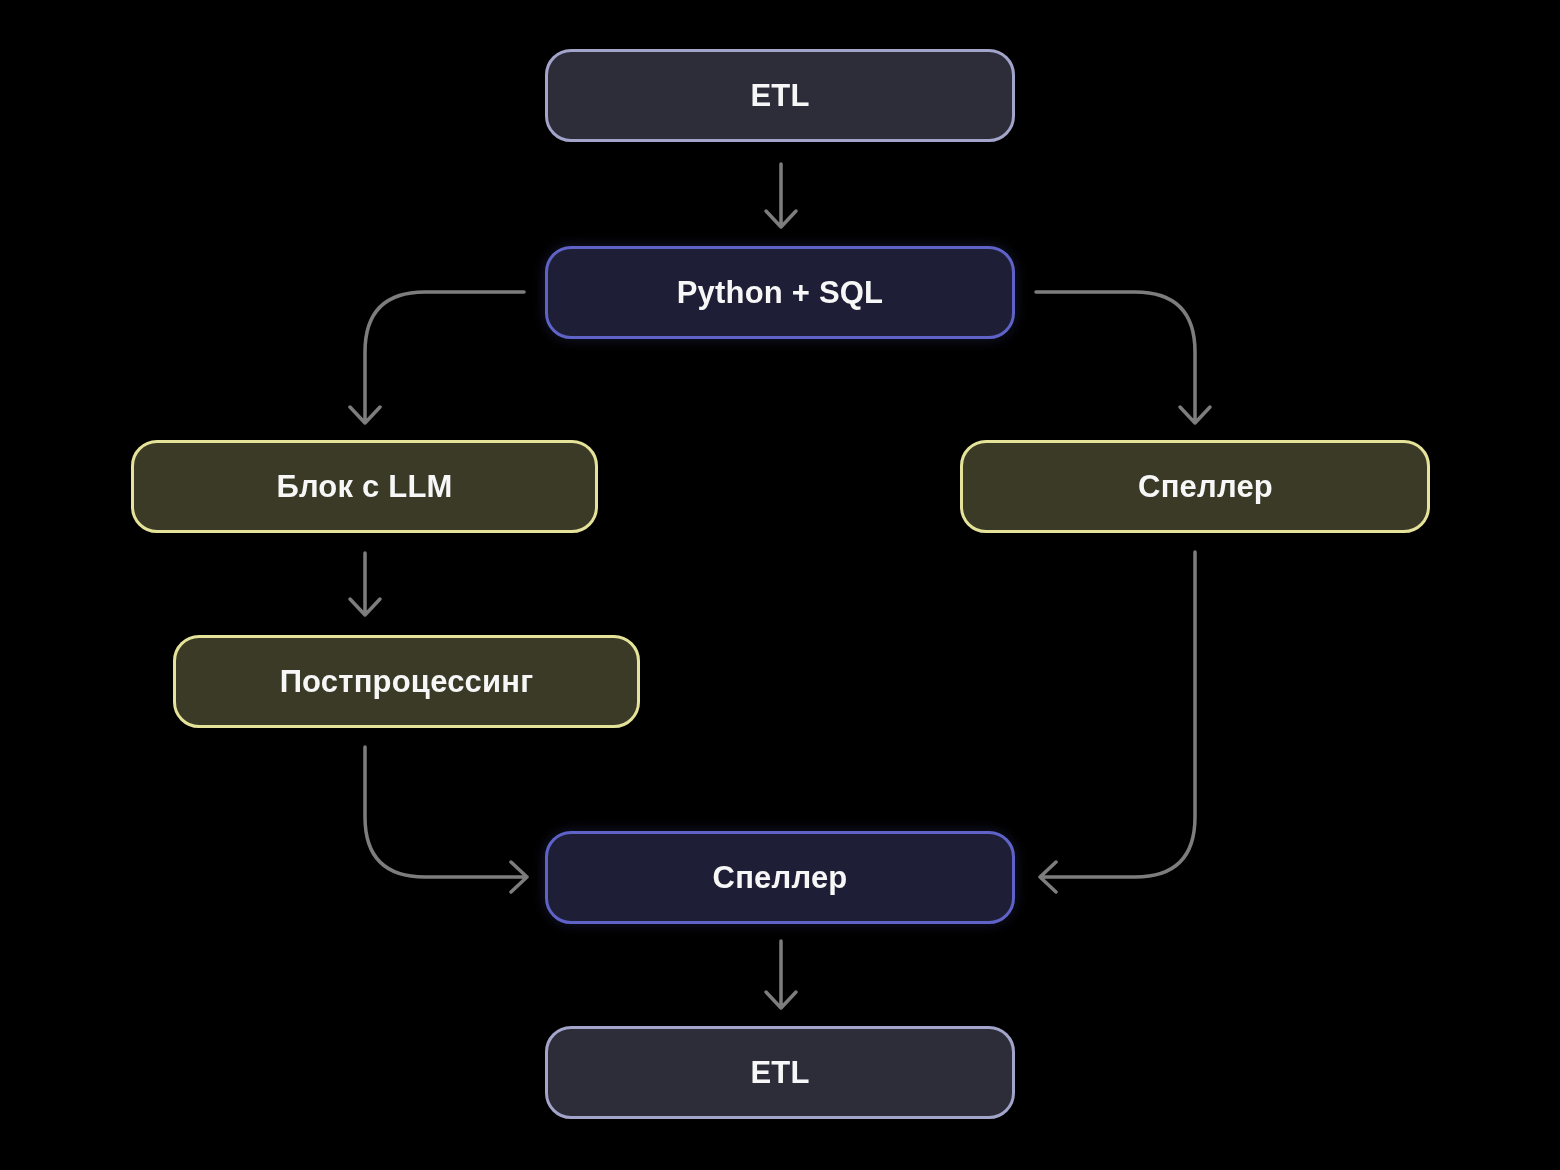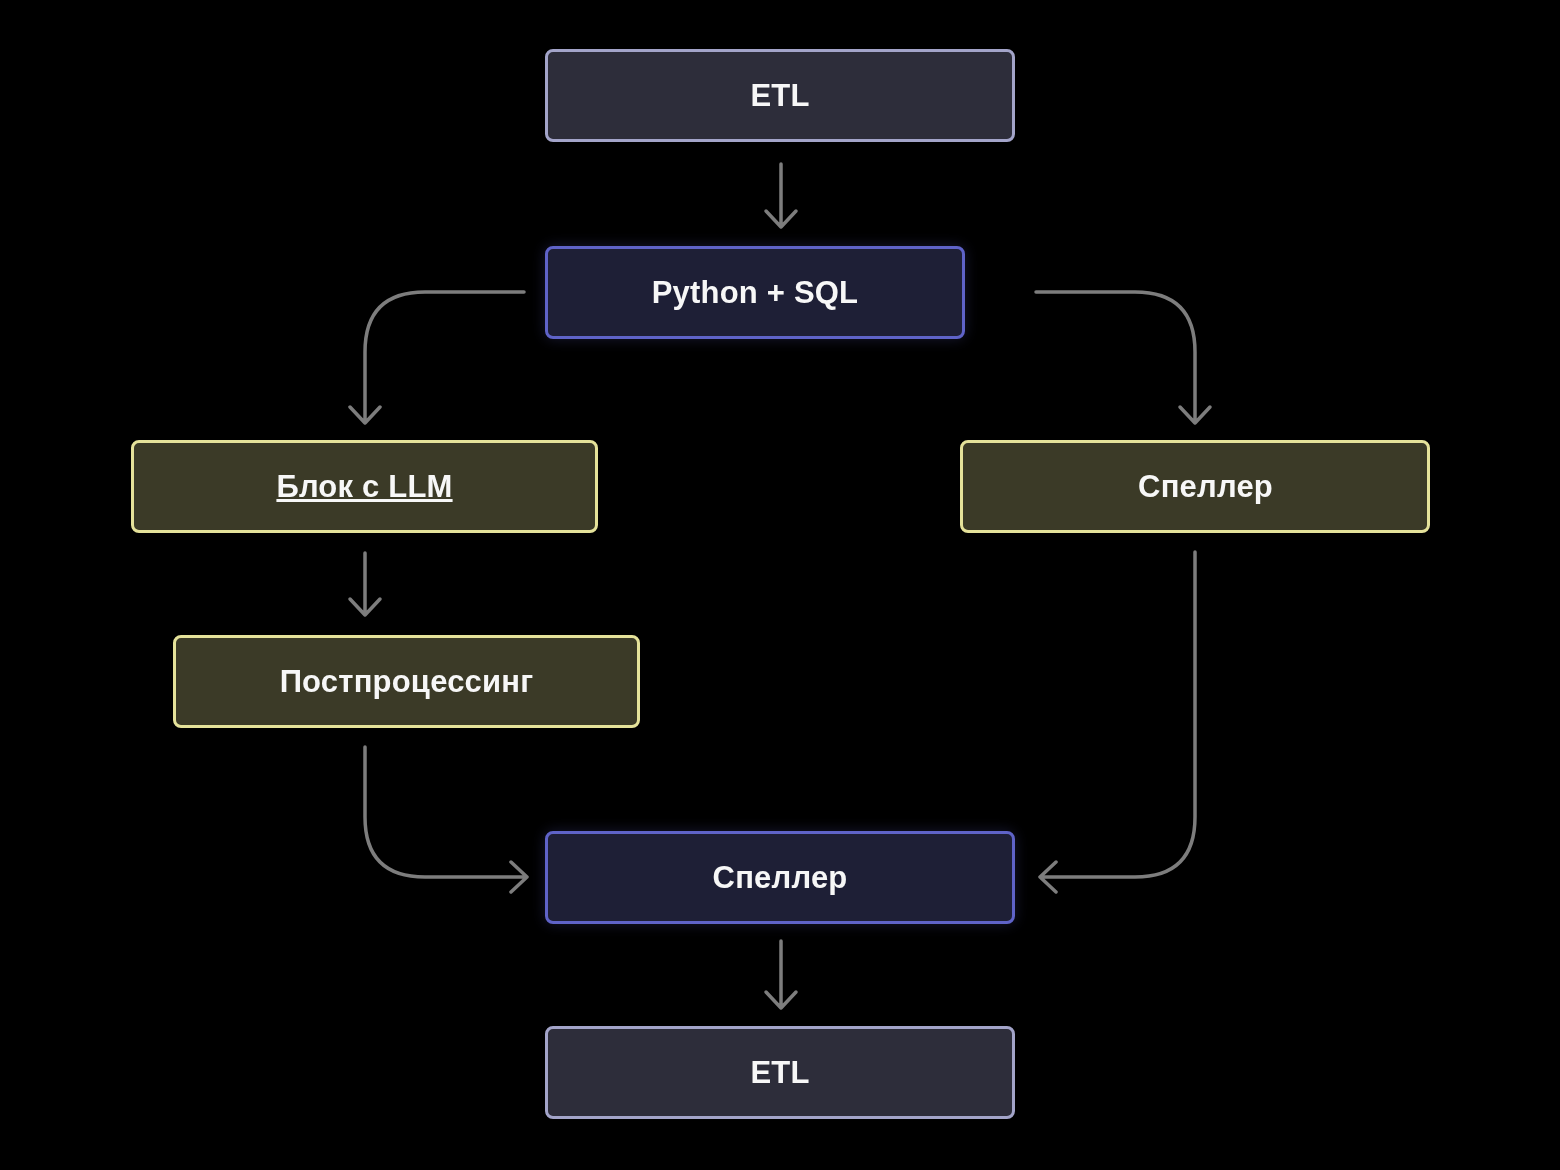--- a/index.html
+++ b/index.html
@@ -33,38 +33,38 @@
   svg.edges path {
     fill: none;
     stroke: var(--arrow);
     stroke-width: 3.5;
     stroke-linecap: round;
     stroke-linejoin: round;
   }
   .node {
     position: absolute;
     height: 93px;
-    border-radius: 8px;
+    border-radius: 26px;
     border: 3px solid;
     display: flex;
     align-items: center;
     justify-content: center;
     color: var(--text);
     font-size: 31px;
     font-weight: 700;
     letter-spacing: 0.2px;
   }
   .v-lavender { background: var(--lavender_fill); border-color: var(--lavender_border); }
   .v-indigo   { background: var(--indigo_fill);   border-color: var(--indigo_border);
                 box-shadow: 0 0 14px rgba(95,99,200,0.25); }
   .v-olive    { background: var(--olive_fill);    border-color: var(--olive_border); }
 
   .n-etl-top        { left: 545px; top: 49px;   width: 470px; }
-  .n-python-sql     { left: 545px; top: 246px;  width: 420px; align-items: center; }
-  .n-llm-block      { left: 131px; top: 440px;  width: 467px; text-decoration: underline; }
+  .n-python-sql     { left: 545px; top: 246px;  width: 470px; align-items: center; }
+  .n-llm-block      { left: 131px; top: 440px;  width: 467px; }
   .n-speller        { left: 960px; top: 440px;  width: 470px; padding-left: 21px; }
   .n-postprocessing { left: 131px; top: 635px;  width: 467px; margin-left: 42px; }
   .n-mapping        { left: 545px; top: 831px;  width: 470px; }
   .n-etl-bottom     { left: 545px; top: 1026px; width: 470px; }
 </style>
 </head>
 <body>
 
 <div class="canvas">
 

